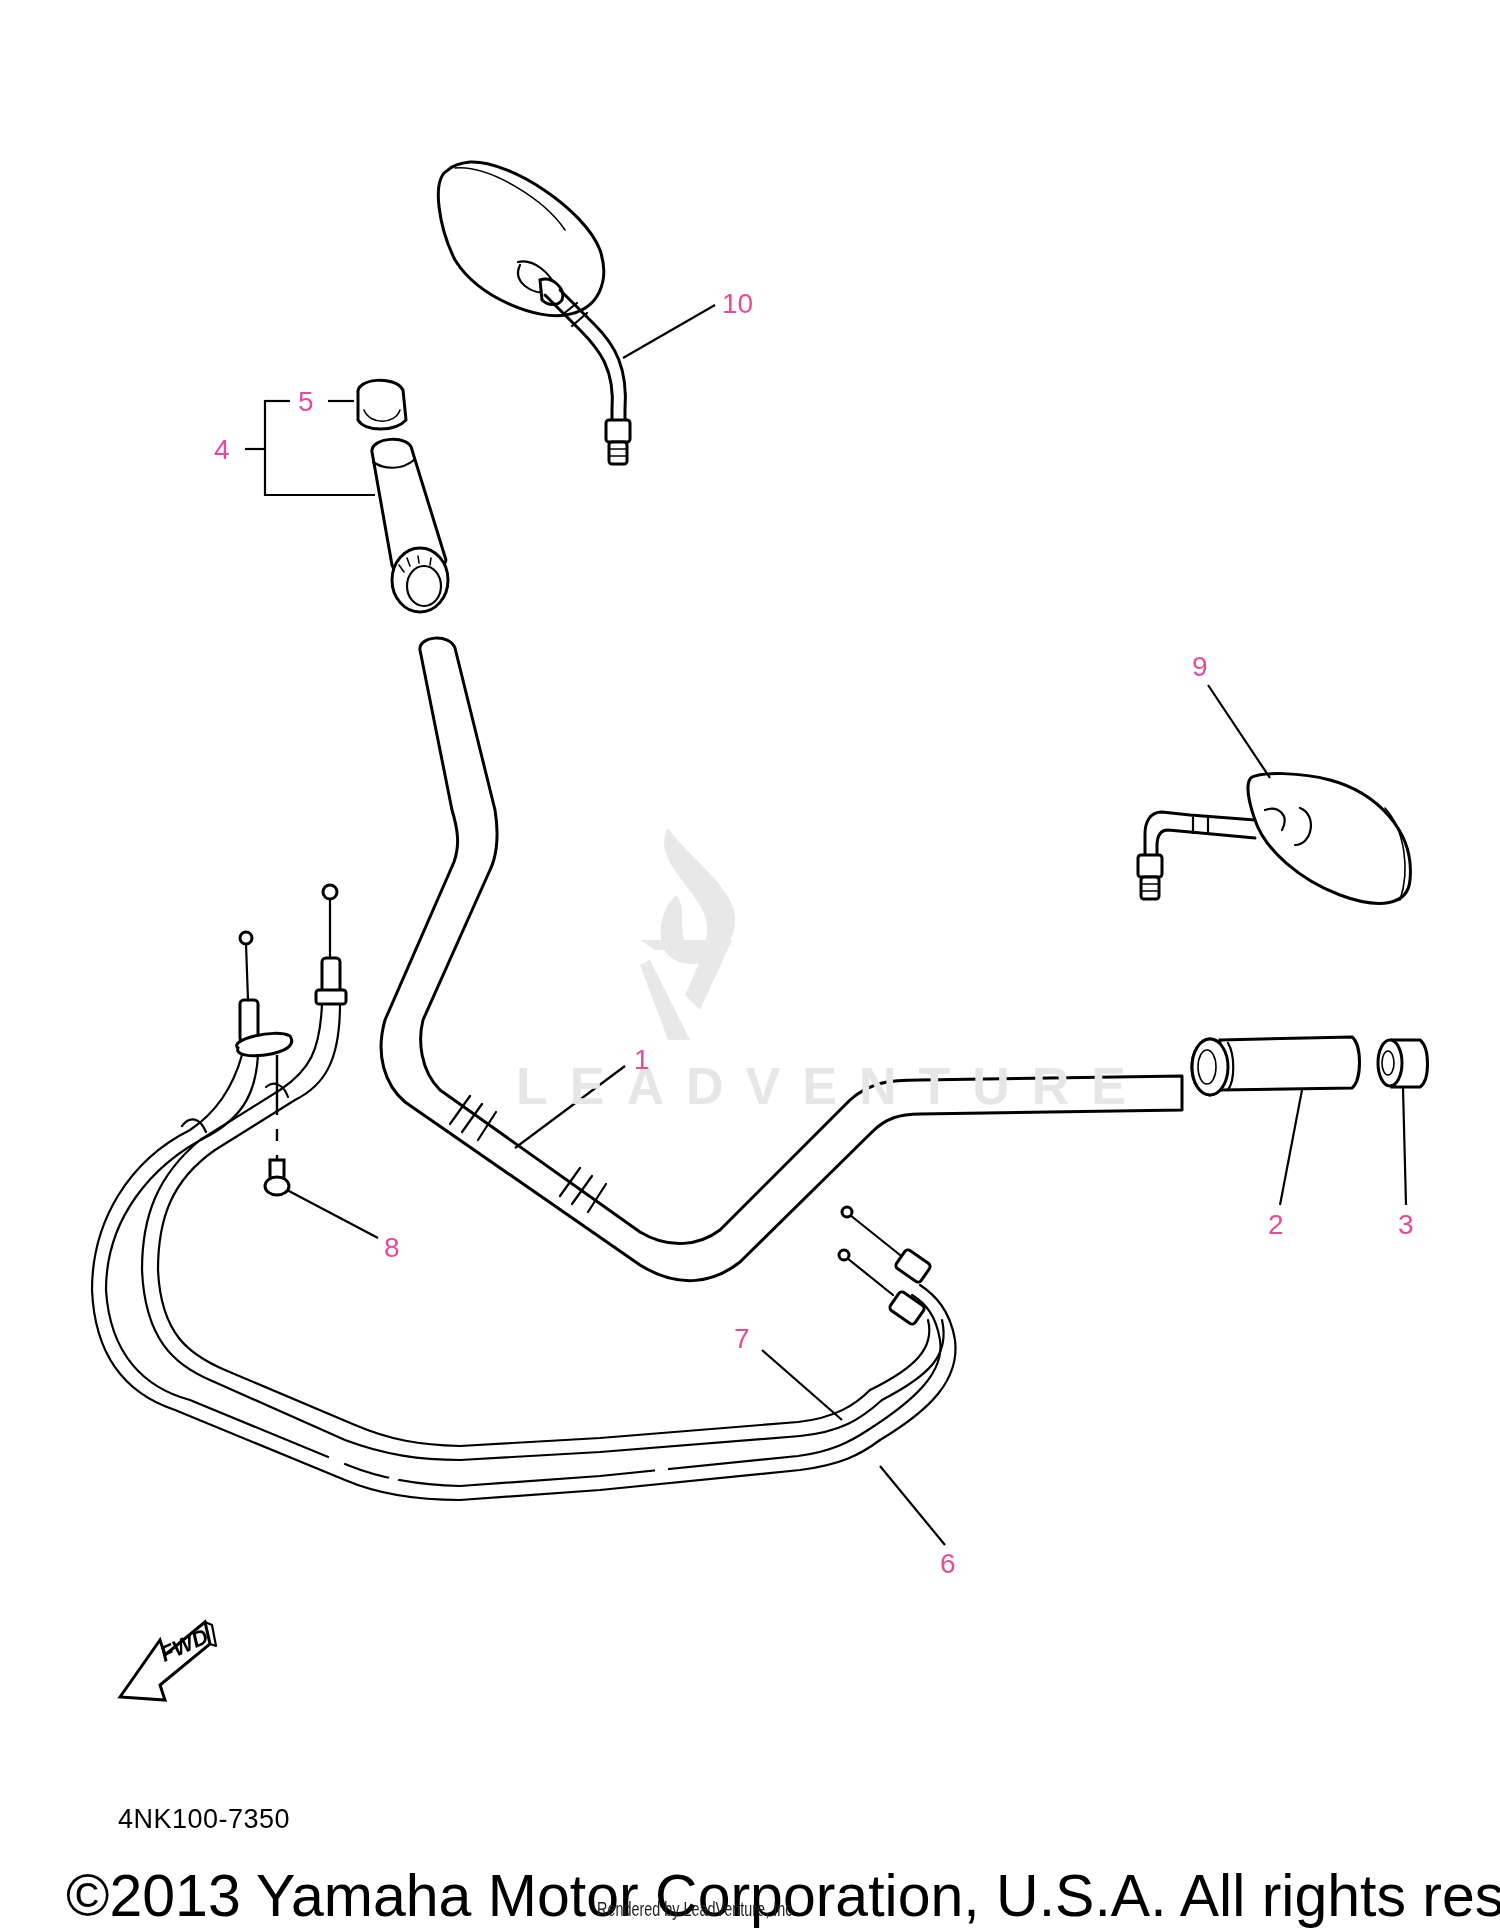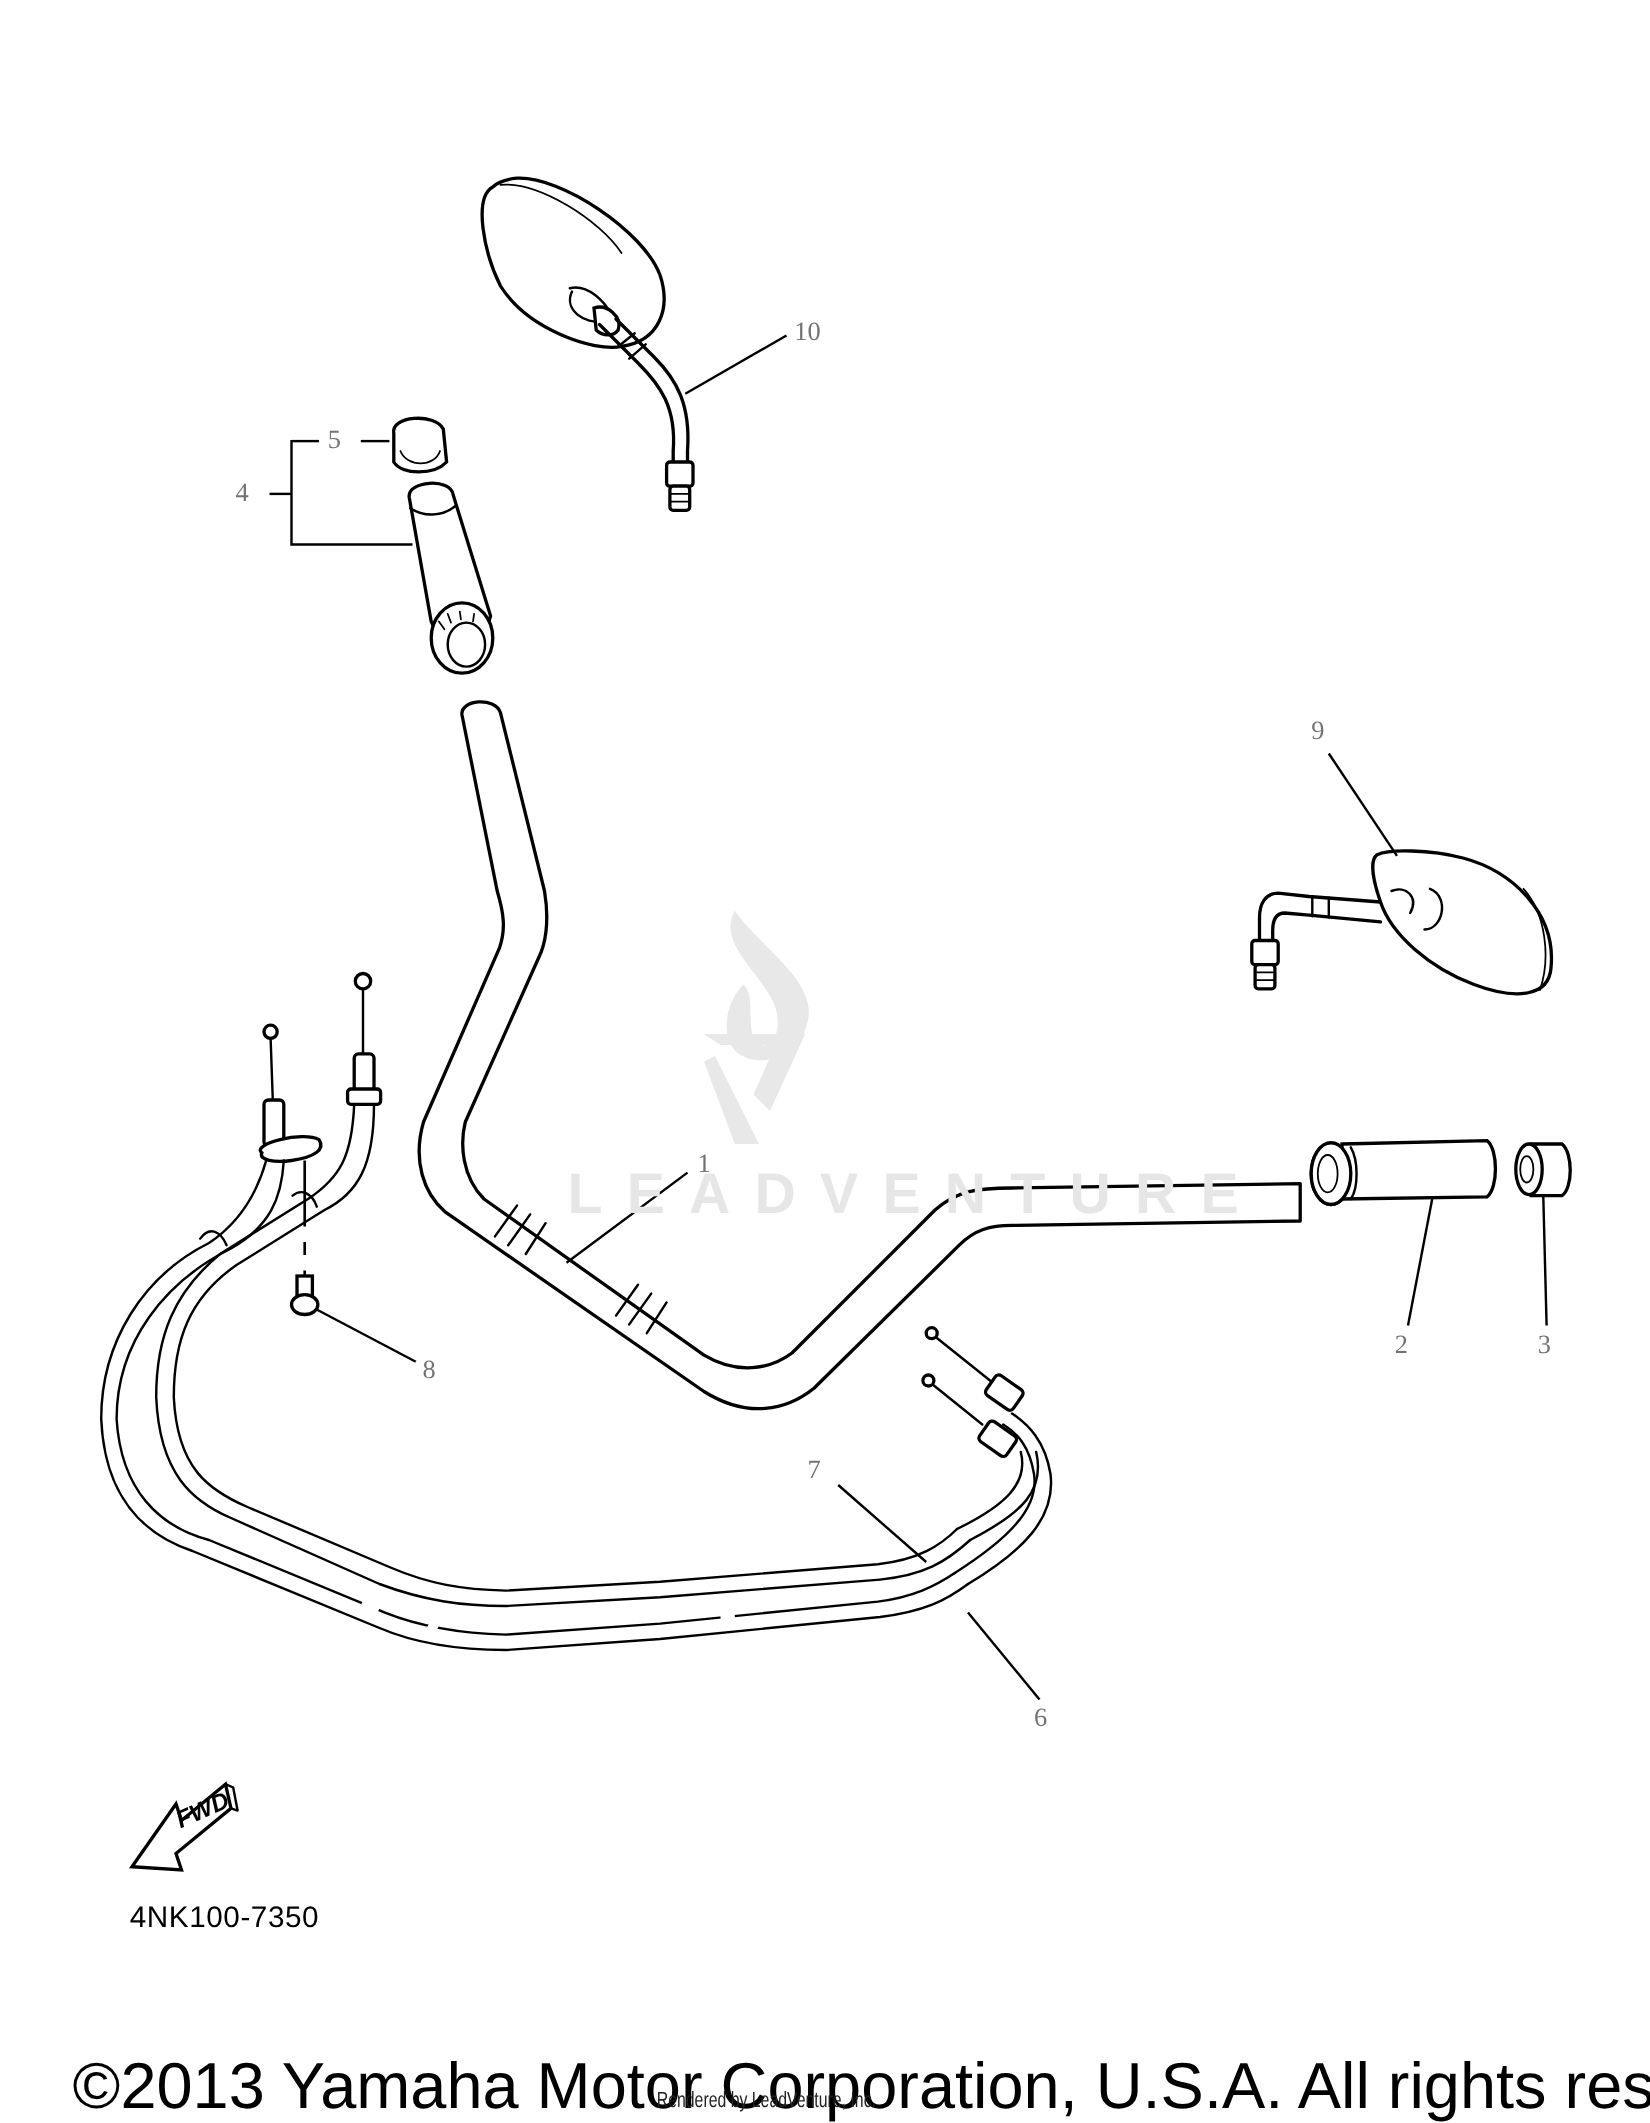--- a/index.html
+++ b/index.html
@@ -4,24 +4,24 @@
 <style>
   html, body { margin: 0; padding: 0; background: #ffffff; }
   body { width: 1500px; height: 1930px; position: relative; overflow: hidden; font-family: "Liberation Sans", sans-serif; }
   #diagram { position: absolute; left: 0; top: 0; width: 1500px; height: 1930px; }
   .ln { fill: none; stroke: #000; stroke-width: 3; stroke-linecap: round; stroke-linejoin: round; }
   .ln2 { fill: none; stroke: #000; stroke-width: 2.2; stroke-linecap: round; stroke-linejoin: round; }
   .thin { fill: none; stroke: #000; stroke-width: 1.6; stroke-linecap: round; }
   .dash { fill: none; stroke: #000; stroke-width: 2.4; stroke-dasharray: 60 14 12 14; }
   .leader { fill: none; stroke: #000; stroke-width: 2.2; }
   .fillw { fill: #fff; stroke: #000; stroke-width: 3; }
-  .callout { position: absolute; font-size: 24px; color: #737373; font-family: Liberation Serif, serif; line-height: 1; }
+  .callout { position: absolute; font-size: 28px; color: #ec4899; font-family: Liberation Sans, sans-serif; line-height: 1; }
   .wm { position: absolute; color: #e6e6e6; font-family: "Liberation Sans", sans-serif; font-weight: bold; margin-left: 28px; }
   #wm-text { left: 488px; top: 1056px; font-size: 52px; letter-spacing: 22px; }
-  #part-number { position: absolute; left: 118px; top: 1728px; font-size: 27px; letter-spacing: 0.5px; }
+  #part-number { position: absolute; left: 118px; top: 1804px; font-size: 27px; letter-spacing: 0.5px; }
   #copyright { position: absolute; left: 66px; top: 1862px; font-size: 59px; white-space: nowrap; }
   #rendered-by { position: absolute; left: 597px; top: 1898px; font-size: 20px; color: #222; font-family: "Liberation Sans Narrow", "Liberation Sans", sans-serif; transform: scaleX(0.72); transform-origin: left top; white-space: nowrap; }
   #fwd-label { position: absolute; left: 156px; top: 1644px; font-size: 22px; font-weight: bold; font-style: italic; transform: rotate(-24deg); transform-origin: left top; }
 </style>
 </head>
 <body>
 
 <svg id="diagram" viewBox="0 0 1500 1930" xmlns="http://www.w3.org/2000/svg">
 
   <g fill="#e8e8e8" stroke="none">

